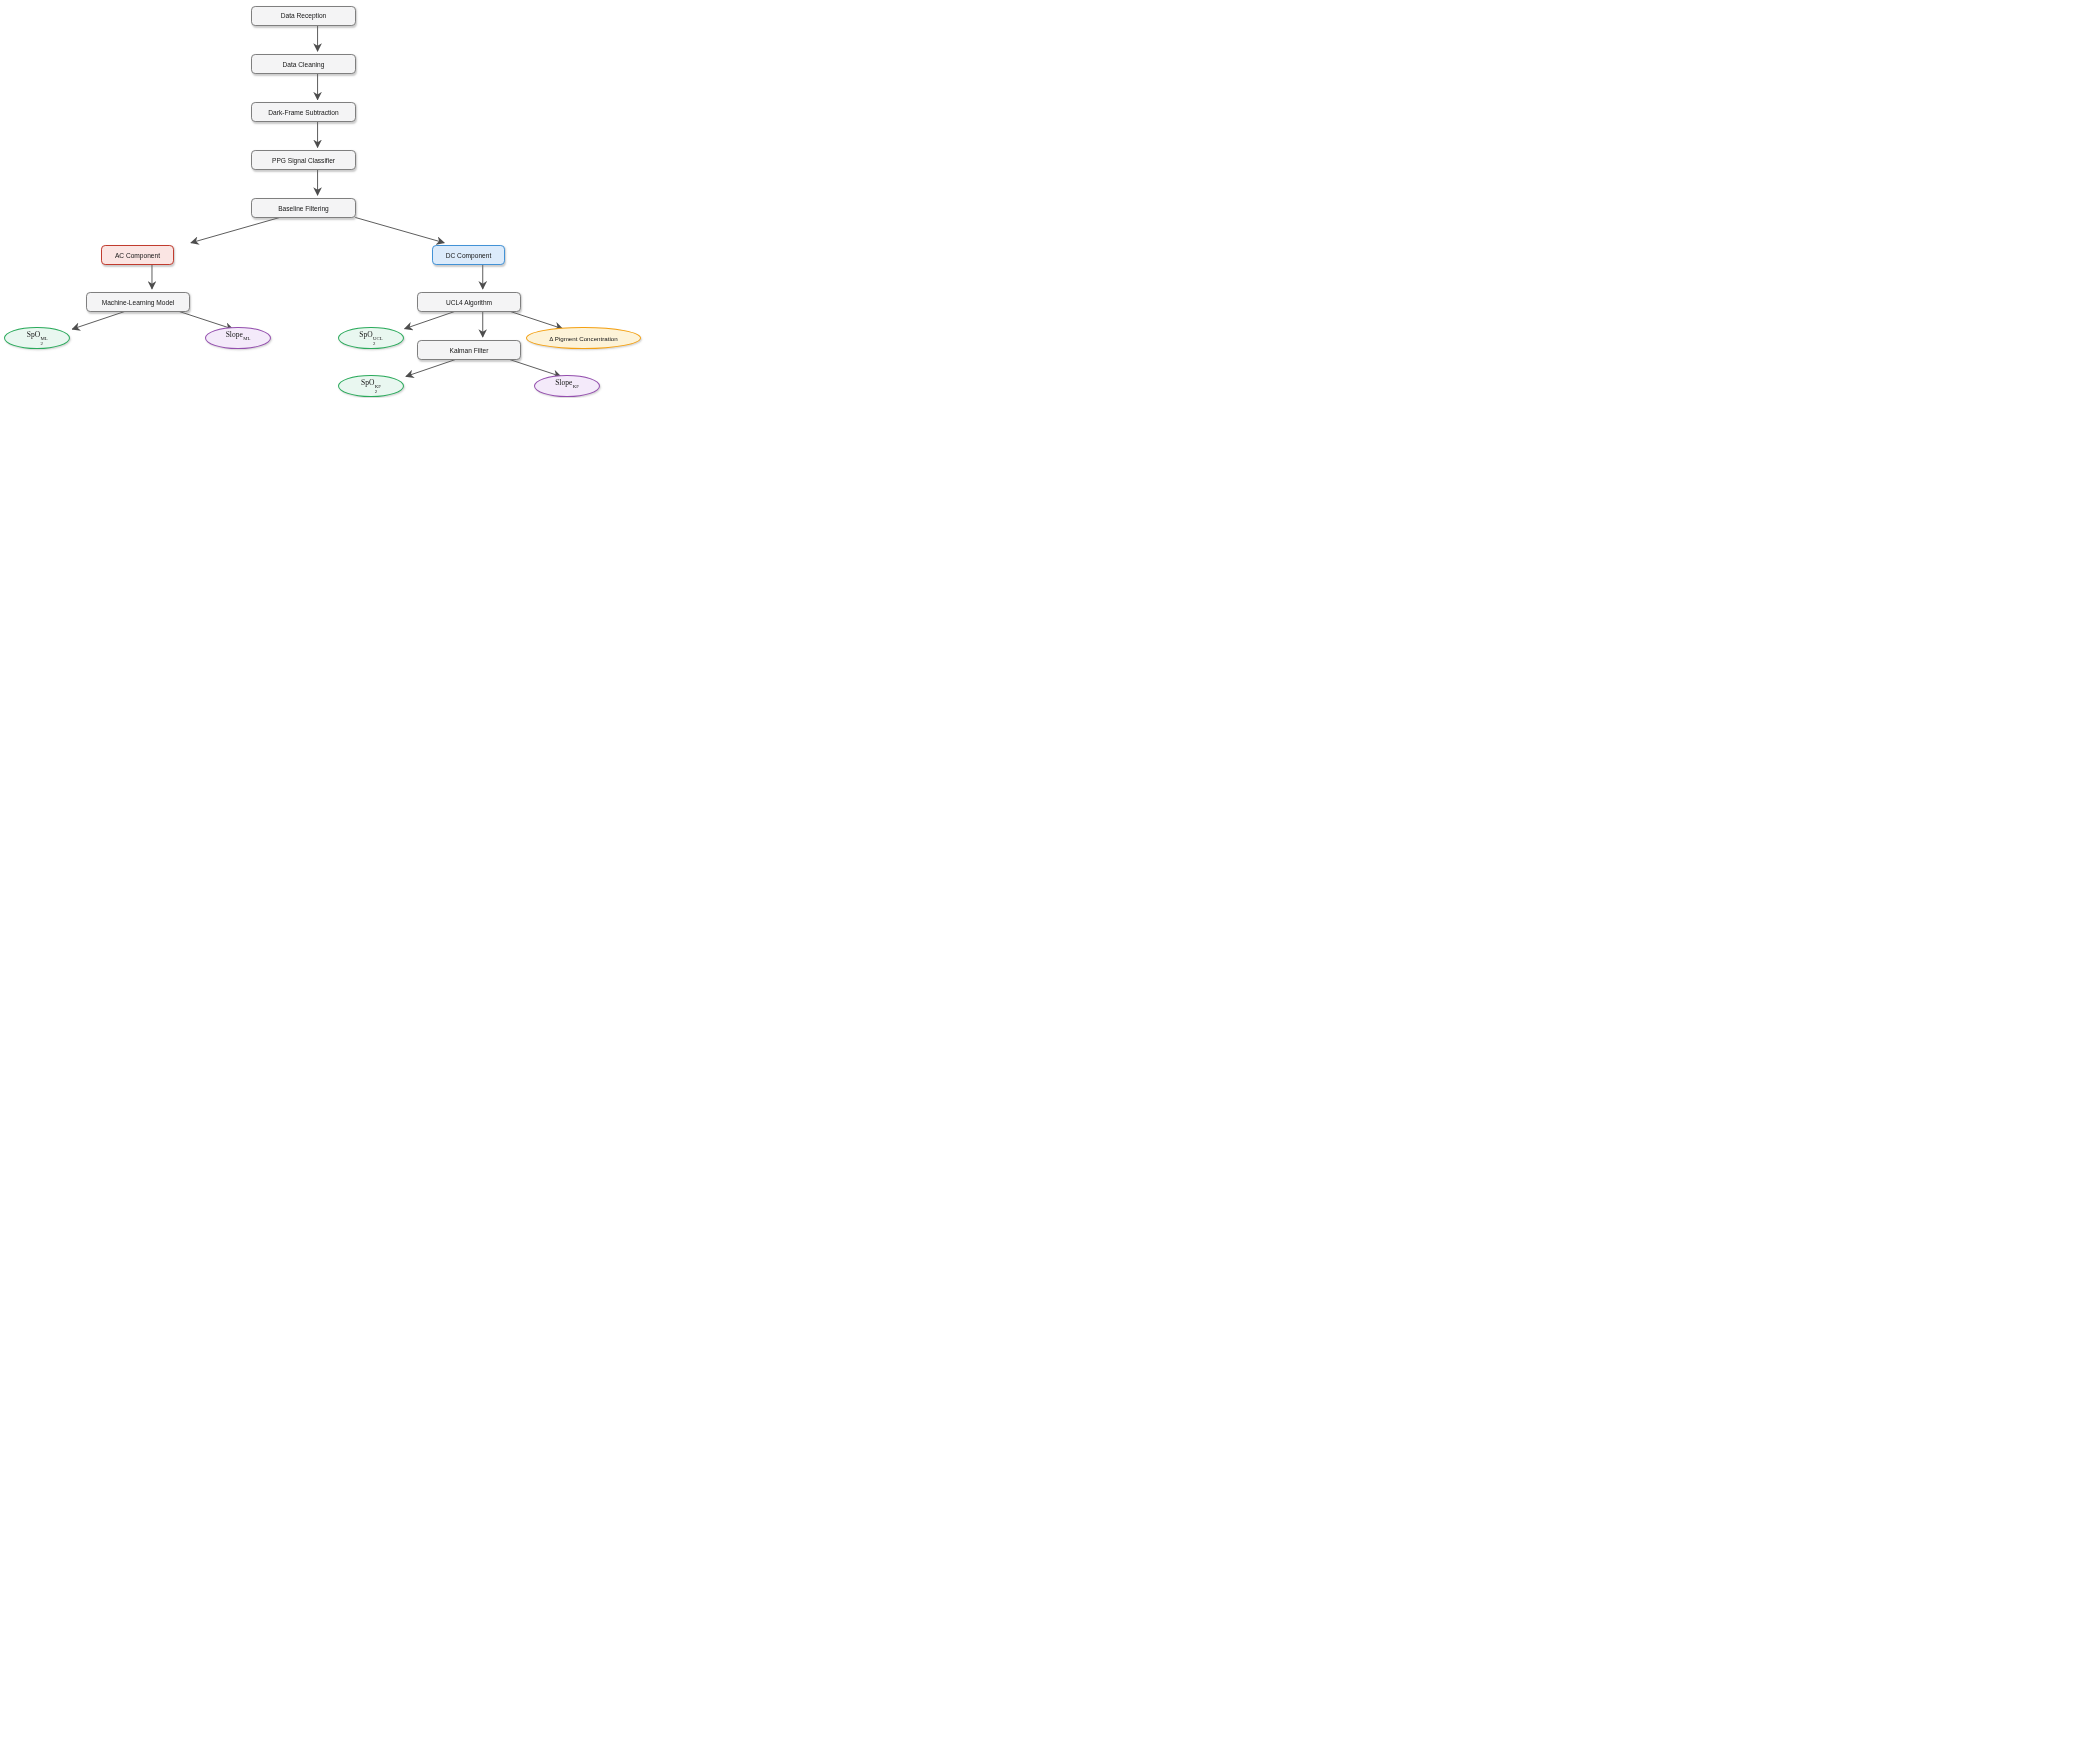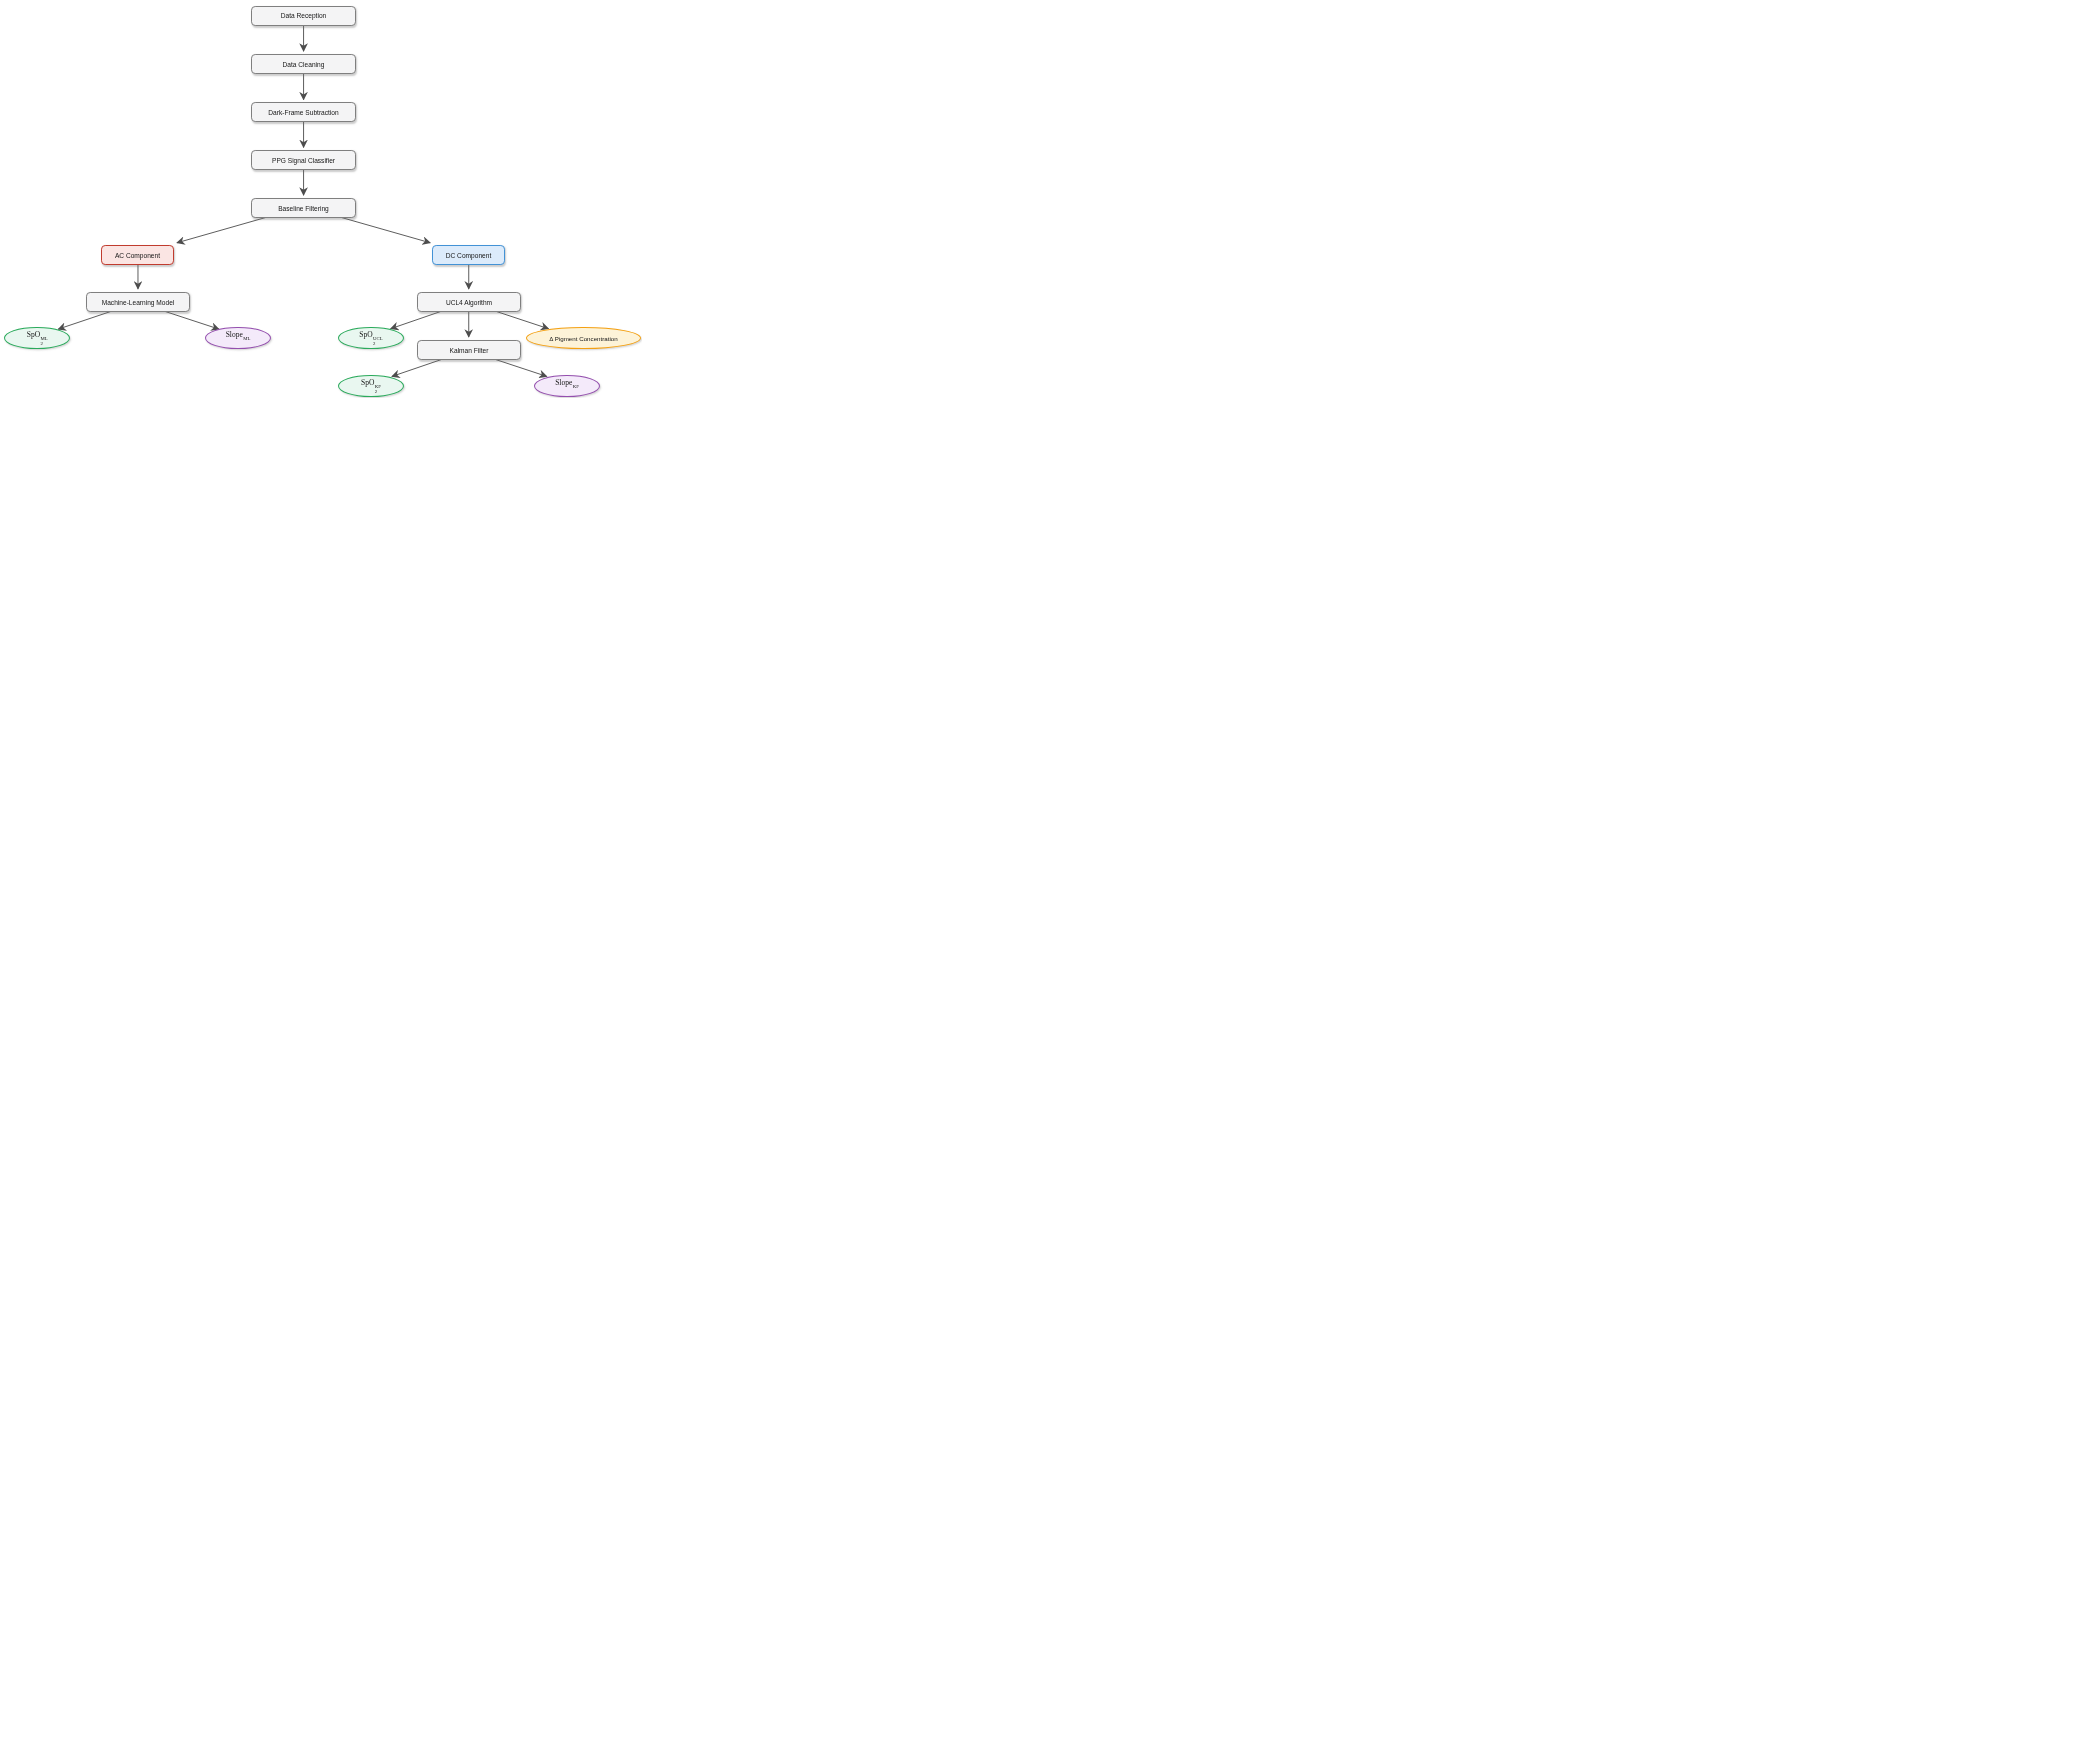--- a/index.html
+++ b/index.html
@@ -3,20 +3,21 @@
 <meta charset="utf-8">
 <style>
   html,body{margin:0;padding:0;background:#ffffff;}
   .canvas{
     position:relative;
     width:642px;height:398px;
     background:#ffffff;
     font-family:"Liberation Sans",sans-serif;
     color:#151515;
     overflow:hidden;
+    padding-left:28px;
   }
   #edges{position:absolute;left:0;top:0;width:100%;height:100%;}
   .node{
     position:absolute;
     display:flex;align-items:center;justify-content:center;
     text-align:center;
     box-sizing:border-box;
   }
   .box{
     background:#f4f4f5;

